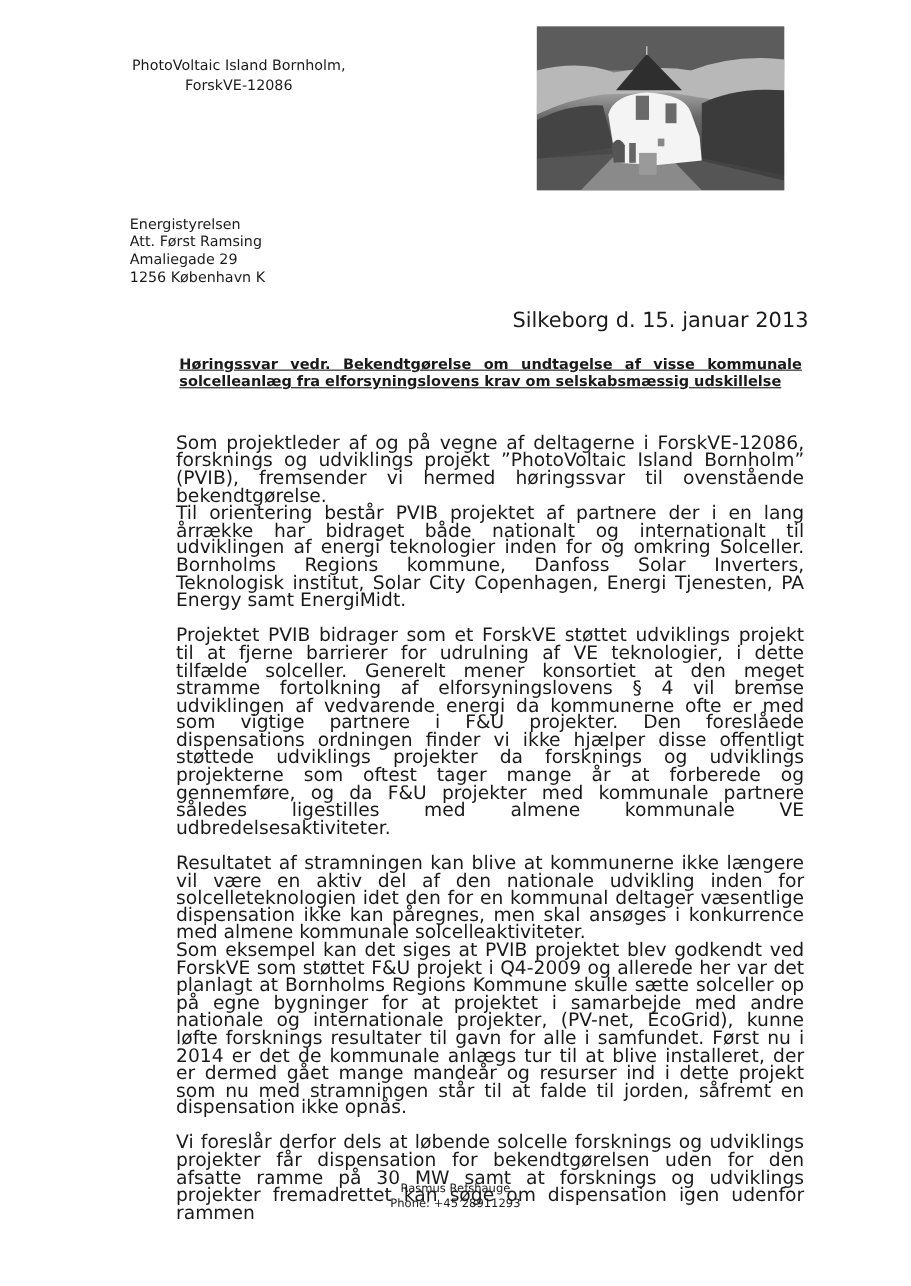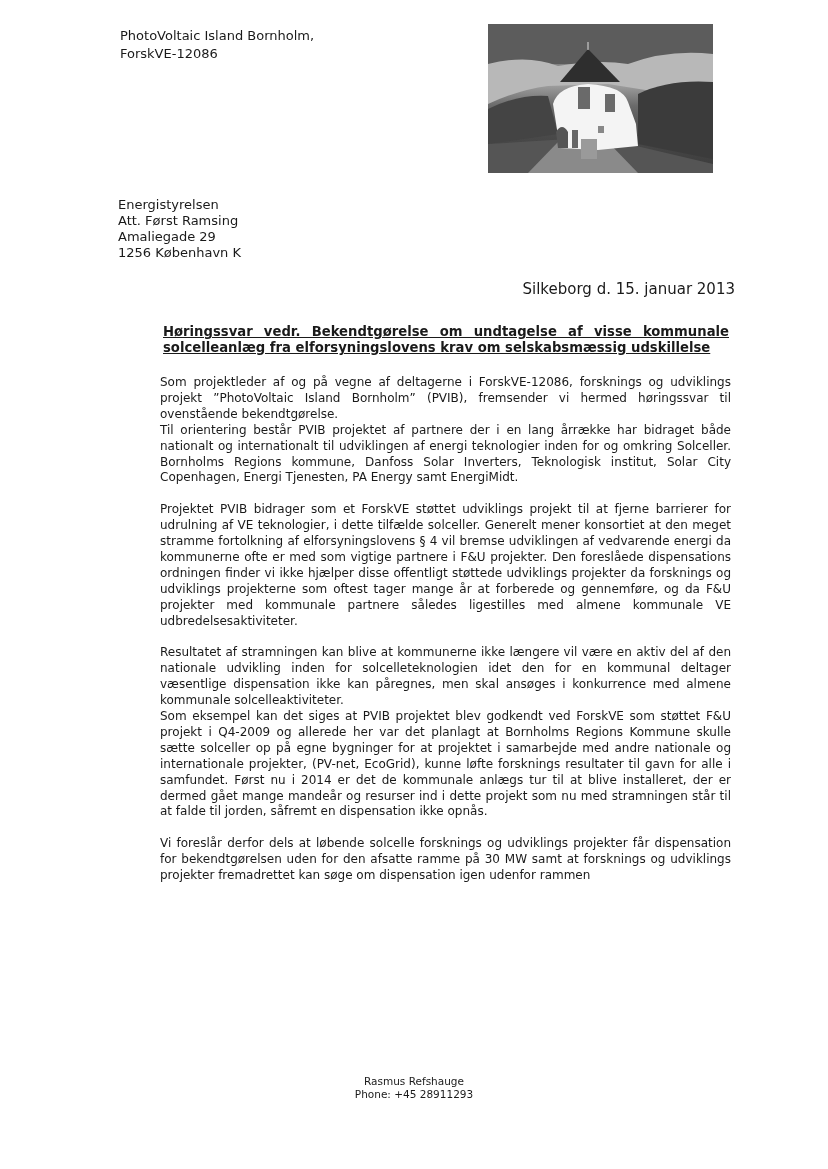--- a/index.html
+++ b/index.html
@@ -1,35 +1,35 @@
 <!DOCTYPE html>
 <html><head>
 <meta charset="utf-8">
 <style>
   html, body { margin: 0; padding: 0; background: #ffffff; }
   body {
     width: 828px; height: 1169px; position: relative; overflow: hidden;
     font-family: "DejaVu Sans", sans-serif; color: #1a1a1a;
   }
-  .sender { position: absolute; left: 120px; top: 27px; font-size: 13px; line-height: 18px; }
+  .sender { position: absolute; left: 120px; top: 52px; font-size: 13px; line-height: 18px; text-align: center; }
   .photo {
     position: absolute; left: 488px; top: 24px; width: 225px; height: 149px;
     background: linear-gradient(180deg, #5a5a5a 0%, #7b7b7b 25%, #a9a9a9 38%, #6a6a6a 55%, #4a4a4a 75%, #3a3a3a 100%);
     overflow: hidden;
   }
   .photo svg { width: 100%; height: 100%; display: block; }
   .recipient { position: absolute; left: 118px; top: 197px; font-size: 13px; line-height: 16px; }
-  .date { position: absolute; right: 93px; top: 280px; font-size: 15px; }
+  .date { position: absolute; right: 93px; top: 280px; font-size: 19px; }
   .subject {
     position: absolute; left: 163px; top: 324px; width: 566px;
     font-size: 13.2px; font-weight: bold; line-height: 16px; text-align: justify; text-decoration: underline;
   }
   .body {
-    position: absolute; left: 160px; top: 375px; width: 571px;
-    font-size: 12px; line-height: 15.9px;
+    position: absolute; left: 160px; top: 396px; width: 571px;
+    font-size: 17px; line-height: 15.9px;
   }
   .body p { margin: 0; text-align: justify; text-align-last: left; }
   .body p.gap { margin-top: 15.9px; }
   .footer {
     position: absolute; left: 0; width: 828px; top: 1075px; text-align: center;
     font-size: 10.5px; line-height: 13px;
   }
 </style>
 </head>
 <body>

